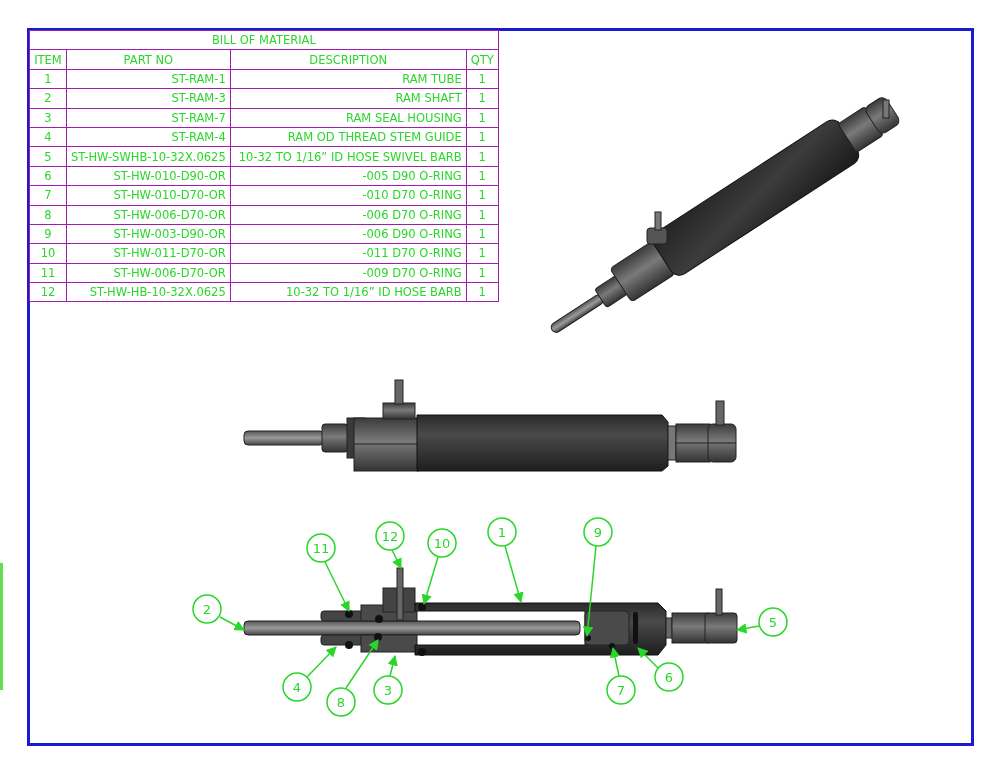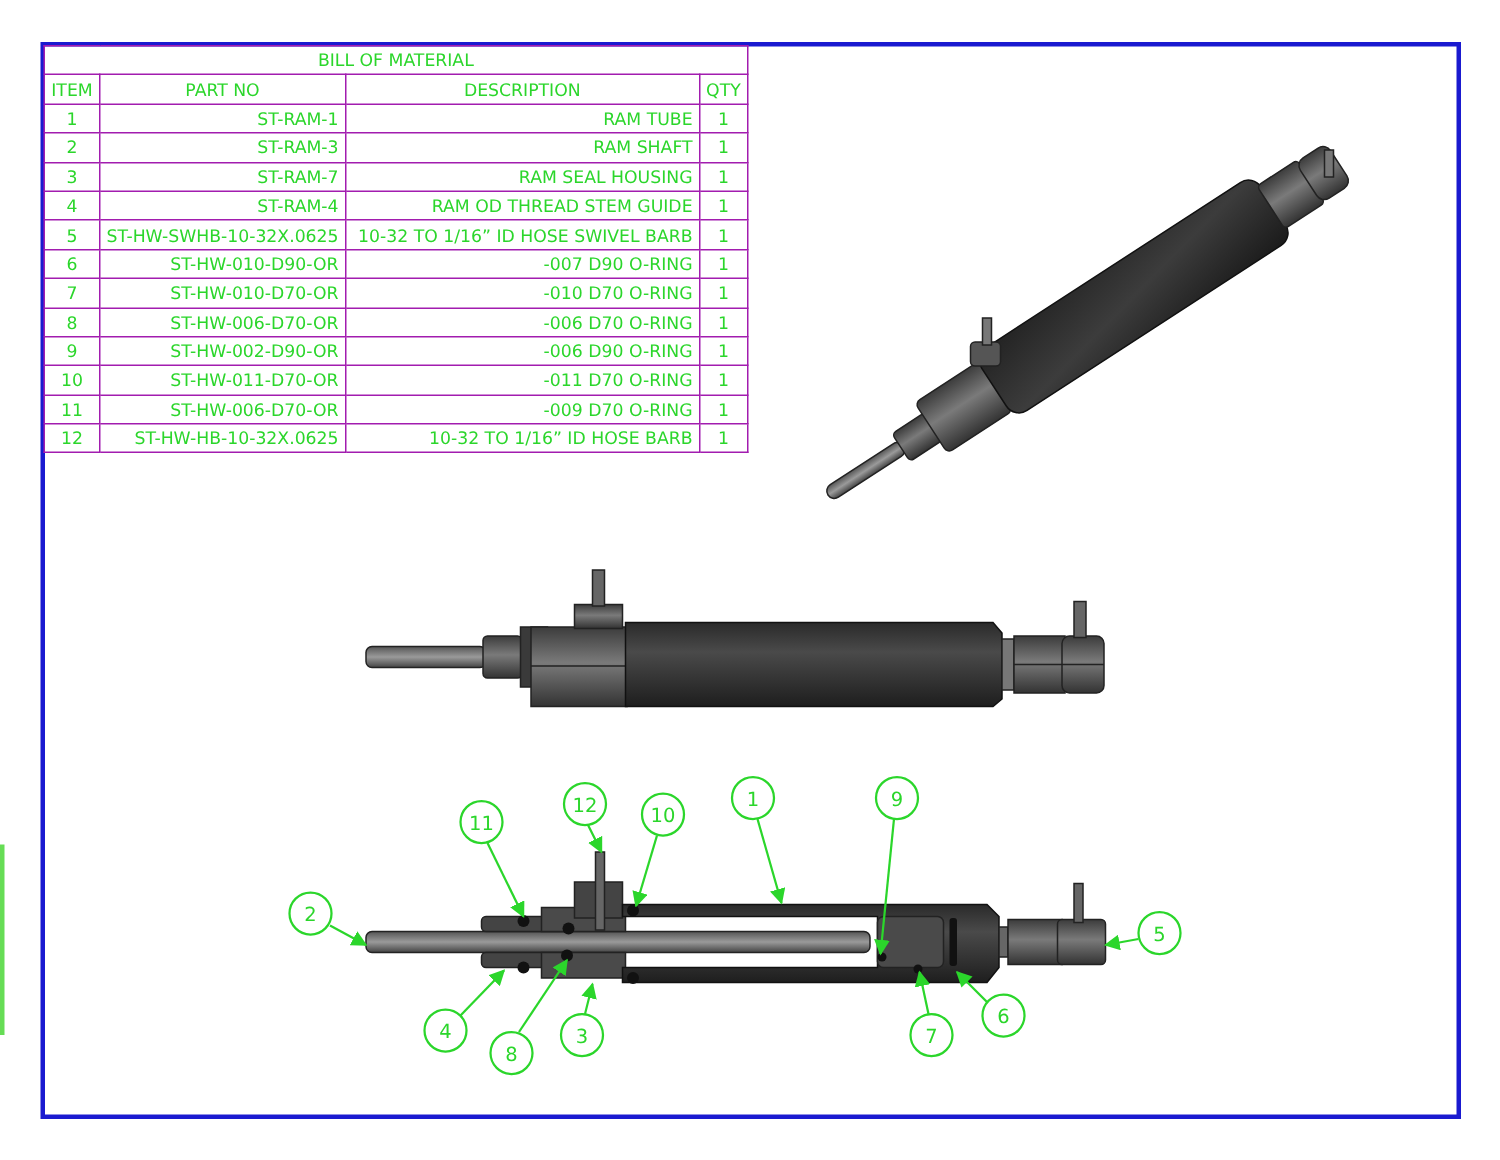--- a/index.html
+++ b/index.html
@@ -66,38 +66,38 @@
       </tr>
     <tr>
         <td class="c-item">5</td>
         <td class="c-part">ST-HW-SWHB-10-32X.0625</td>
         <td class="c-desc">10-32 TO 1/16” ID HOSE SWIVEL BARB</td>
         <td class="c-qty">1</td>
       </tr>
     <tr>
         <td class="c-item">6</td>
         <td class="c-part">ST-HW-010-D90-OR</td>
-        <td class="c-desc">-007 D90 O-RING</td>
+        <td class="c-desc">-005 D90 O-RING</td>
         <td class="c-qty">1</td>
       </tr>
     <tr>
         <td class="c-item">7</td>
         <td class="c-part">ST-HW-010-D70-OR</td>
         <td class="c-desc">-010 D70 O-RING</td>
         <td class="c-qty">1</td>
       </tr>
     <tr>
         <td class="c-item">8</td>
         <td class="c-part">ST-HW-006-D70-OR</td>
         <td class="c-desc">-006 D70 O-RING</td>
         <td class="c-qty">1</td>
       </tr>
     <tr>
         <td class="c-item">9</td>
-        <td class="c-part">ST-HW-002-D90-OR</td>
+        <td class="c-part">ST-HW-003-D90-OR</td>
         <td class="c-desc">-006 D90 O-RING</td>
         <td class="c-qty">1</td>
       </tr>
     <tr>
         <td class="c-item">10</td>
         <td class="c-part">ST-HW-011-D70-OR</td>
         <td class="c-desc">-011 D70 O-RING</td>
         <td class="c-qty">1</td>
       </tr>
     <tr>

